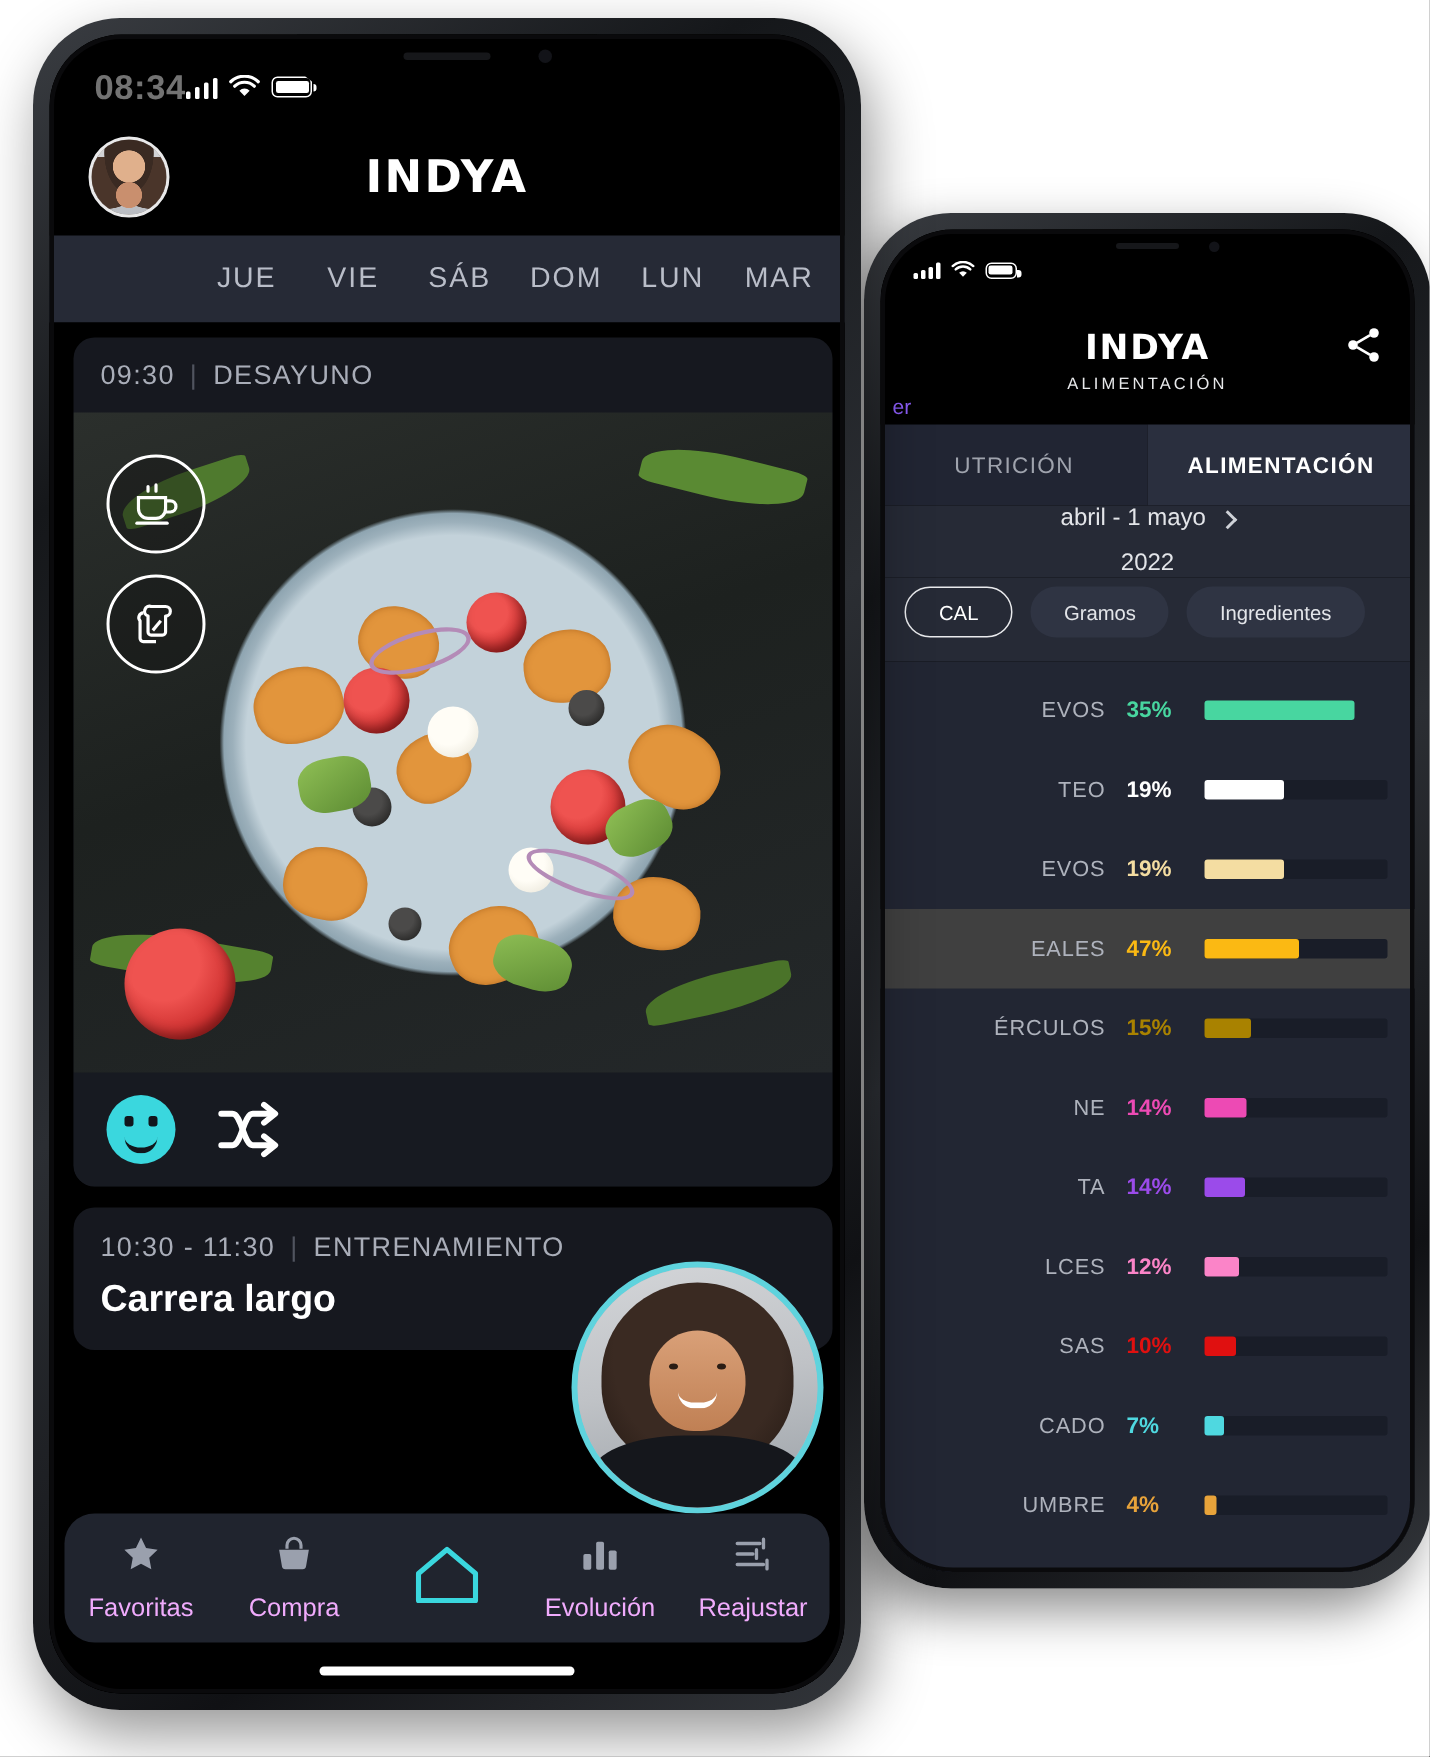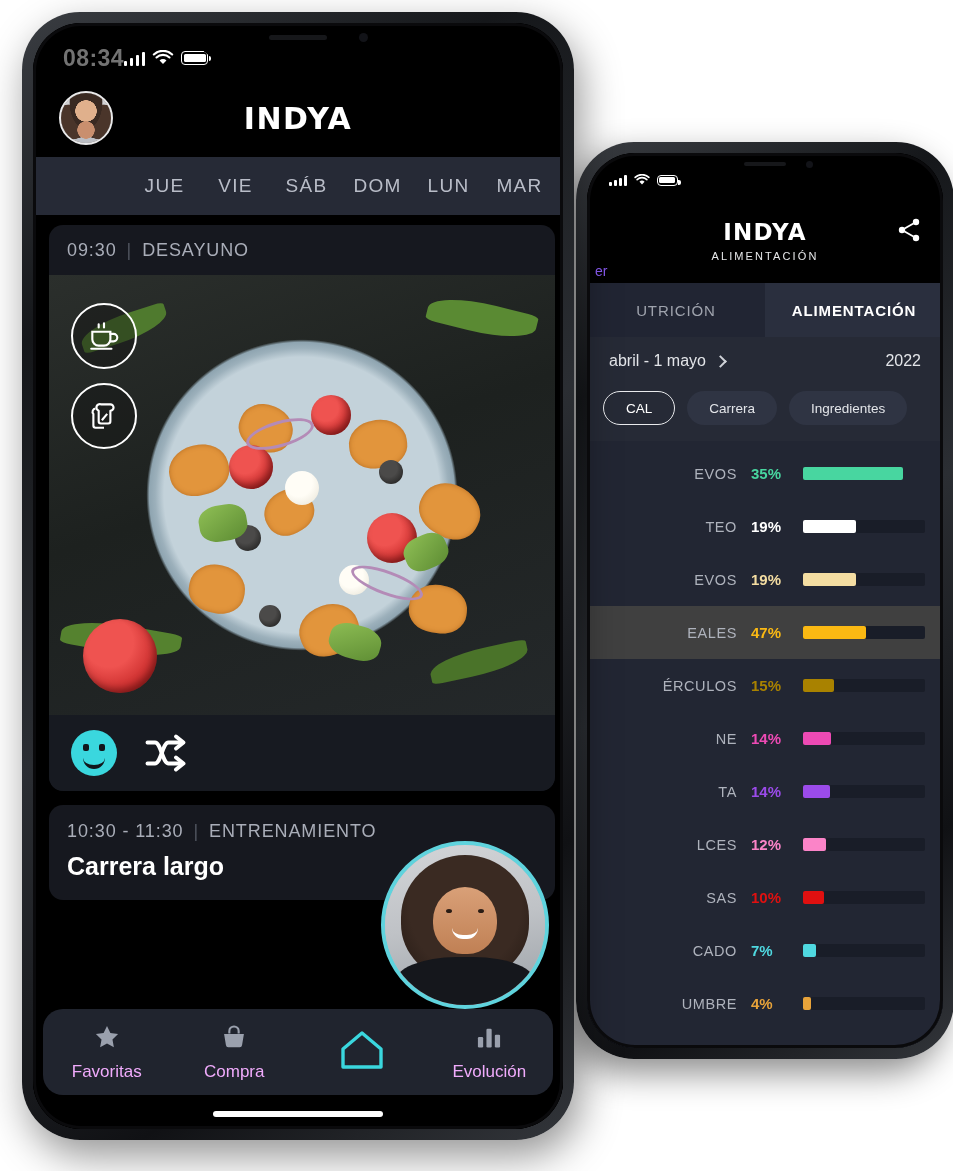--- a/index.html
+++ b/index.html
@@ -121,21 +121,21 @@
   .r-brand { font-size:23px; font-weight:800; letter-spacing:1.2px; font-family:"DejaVu Sans", sans-serif;}
   .r-sub { font-size:11px; letter-spacing:2.1px; color:#e7e8ea;}
   .share { position:absolute; right:22px; top:20px; width:24px; height:26px;}
   .leftover { position:absolute; left:8px; top:26px; color:#8b5cf6; font-size:14px;margin-top:40px;}
 
   .r-tabs { display:flex; height:54px; }
   .r-tab { flex:1; display:flex; align-items:center; justify-content:center; font-size:15px; letter-spacing:.9px;}
   .r-tab.inactive { background:#212533; color:#9fa3ad; }
   .r-tab.active { background:#2a2f3e; color:#fff; font-weight:600;}
 
-  .r-date { background:#262a36; height:48px; display:flex; align-items:center; justify-content:space-between; padding: 0 22px; font-size:16px; color:#e3e5e9;}
+  .r-date { background:#262a36; height:48px; display:flex; align-items:center; justify-content:space-between; padding: 0 22px; font-size:16px; color:#e3e5e9;flex-direction:column;}
   .r-date .rng { display:flex; align-items:center; gap:10px;}
   .chev { width:9px; height:9px; border-right:2px solid #cfd2d8; border-top:2px solid #cfd2d8; transform:rotate(45deg); }
 
   .chips { background:#262a36; display:flex; gap:12px; padding: 6px 16px 16px 16px;}
   .chip { height:34px; border-radius:17px; display:flex; align-items:center; justify-content:center; font-size:13.5px; padding: 0 22px; }
   .chip.outline { border:1.4px solid #e9eaed; color:#fff; background:transparent;}
   .chip.solid { background:#2f3443; color:#e3e5e9; }
 
   .rows { flex:1; background:#222633; padding-top: 6px; }
   .row { height: 53px; display:flex; align-items:center; padding: 0 0 0 16px; }
@@ -201,21 +201,21 @@
         <div class="r-date">
           <div class="rng">
             <span>abril - 1 mayo</span>
             <span class="chev"></span>
           </div>
           <span>2022</span>
         </div>
 
         <div class="chips">
           <div class="chip outline">CAL</div>
-          <div class="chip solid">Carrera</div>
+          <div class="chip solid">Gramos</div>
           <div class="chip solid">Ingredientes</div>
         </div>
 
         <div class="rows" id="bar-rows">
             <div class="row">
               <div class="name" style="text-align: right; padding-right: 14px;">EVOS</div>
               <div class="pct" style="color: rgb(72, 214, 160);">35%</div>
               <div class="track notrack">
                 <div class="fill" style="background: rgb(72, 214, 160); width: 82.2115%;"></div>
               </div>
@@ -451,19 +451,26 @@
                 </svg></span>
             </div>
             <div class="tab">
               <span><svg viewBox="0 0 24 24" fill="#9aa0ad">
                   <rect x="2.5" y="12" width="4.5" height="9" rx="1"></rect>
                   <rect x="9.8" y="5" width="4.5" height="16" rx="1"></rect>
                   <rect x="17" y="10" width="4.5" height="11" rx="1"></rect>
                 </svg></span>
               <span class="lbl">Evolución</span>
             </div>
+            <div class="tab">
+              <span><svg viewBox="0 0 24 24" fill="none" stroke="#9aa0ad" stroke-width="1.9" stroke-linecap="round">
+                  <path d="M3 6h13M3 12h9M3 18h15"></path>
+                  <path d="M18 3.5v5M14 9.5v5M20 15.5v5"></path>
+                </svg></span>
+              <span class="lbl">Reajustar</span>
+            </div>
           </div>
         <div class="homebar"></div>
       </div>
       <div class="bez"></div>
     </div>
   </div>
 </div>
 
 </body></html>

